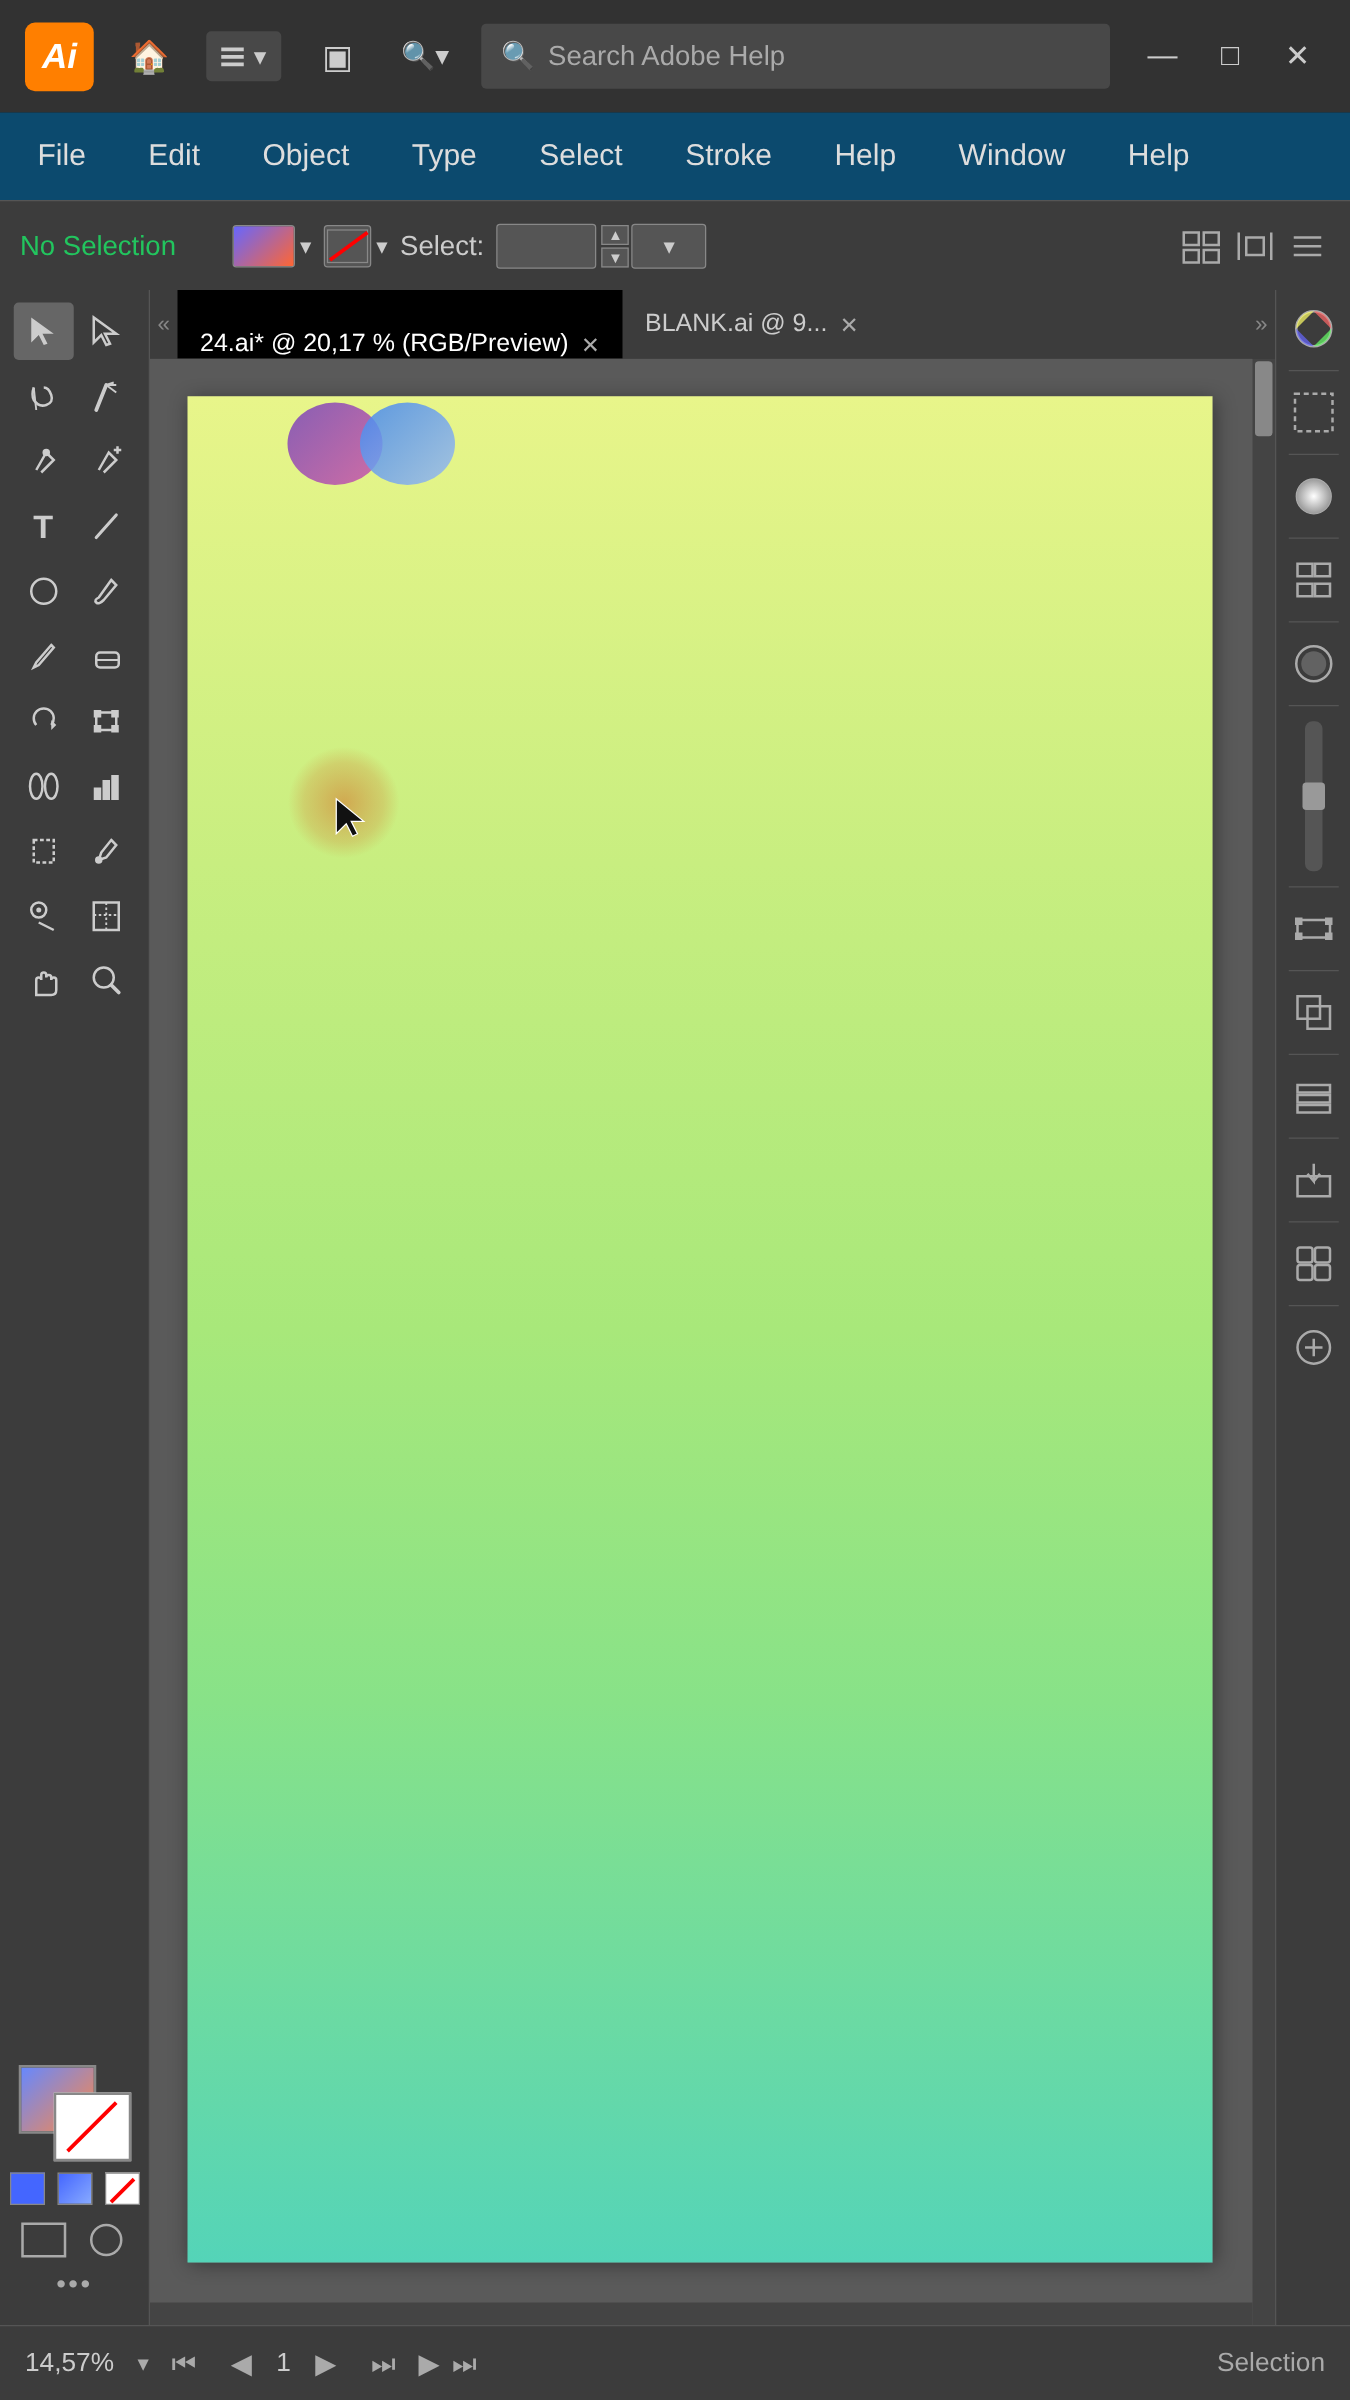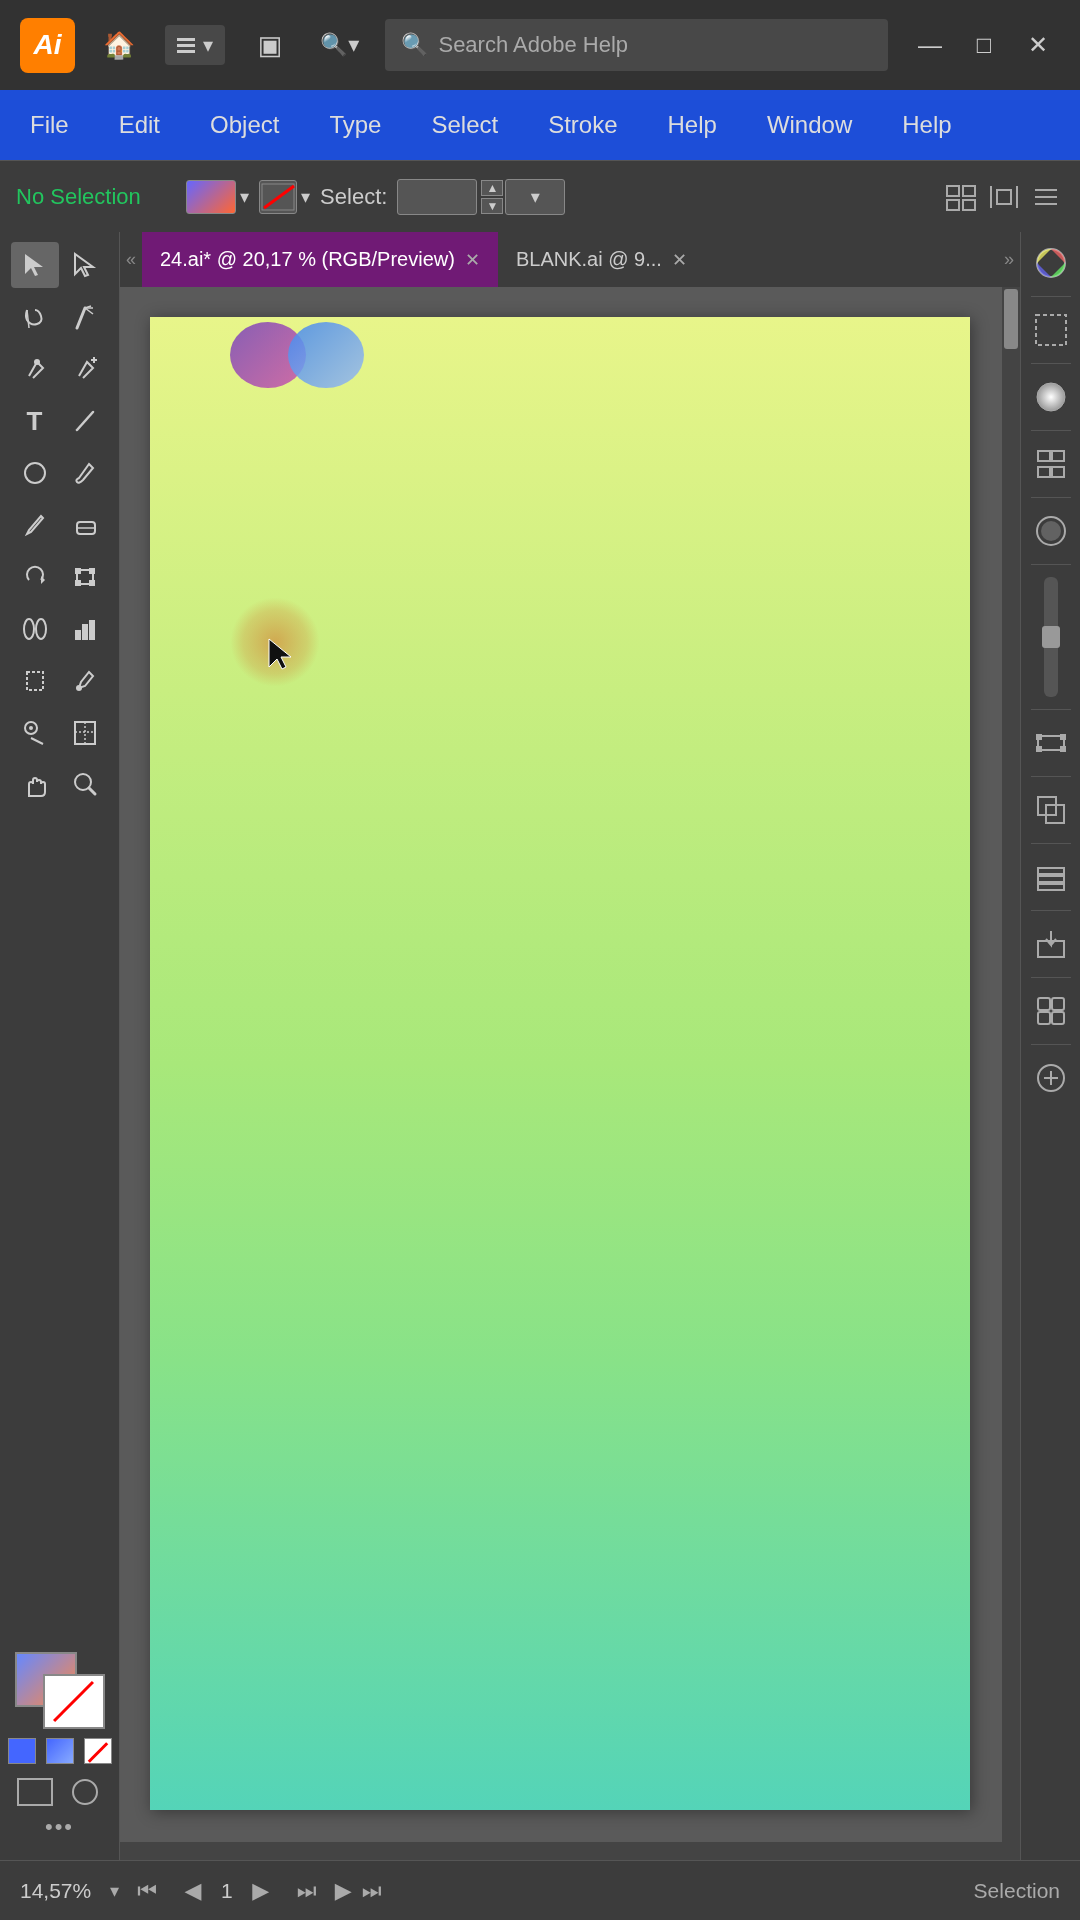--- a/index.html
+++ b/index.html
@@ -106,21 +106,21 @@
       height: 44px;
       display: flex;
       align-items: center;
       justify-content: center;
     }
 
     
     .menu-bar {
       width: 100%;
       height: 70px;
-      background: #1d4ed8;
+      background: #0c4a6e;
       display: flex;
       align-items: center;
       padding: 0 20px;
       gap: 30px;
     }
     .menu-item {
       color: #dddddd;
       font-size: 24px;
       padding: 6px 10px;
       cursor: pointer;
@@ -249,22 +249,23 @@
       display: flex;
       align-items: center;
       padding: 0 18px;
       gap: 10px;
       font-size: 20px;
       color: #cccccc;
       cursor: pointer;
       position: relative;
     }
     .tab.active {
-      background: #701a75;
+      background: #000000;
       color: white;
+      align-items: flex-end;
     }
     .tab-close {
       font-size: 18px;
       color: #aaa;
     }
 
     
     .left-sidebar {
       width: 120px;
       background: #3c3c3c;

